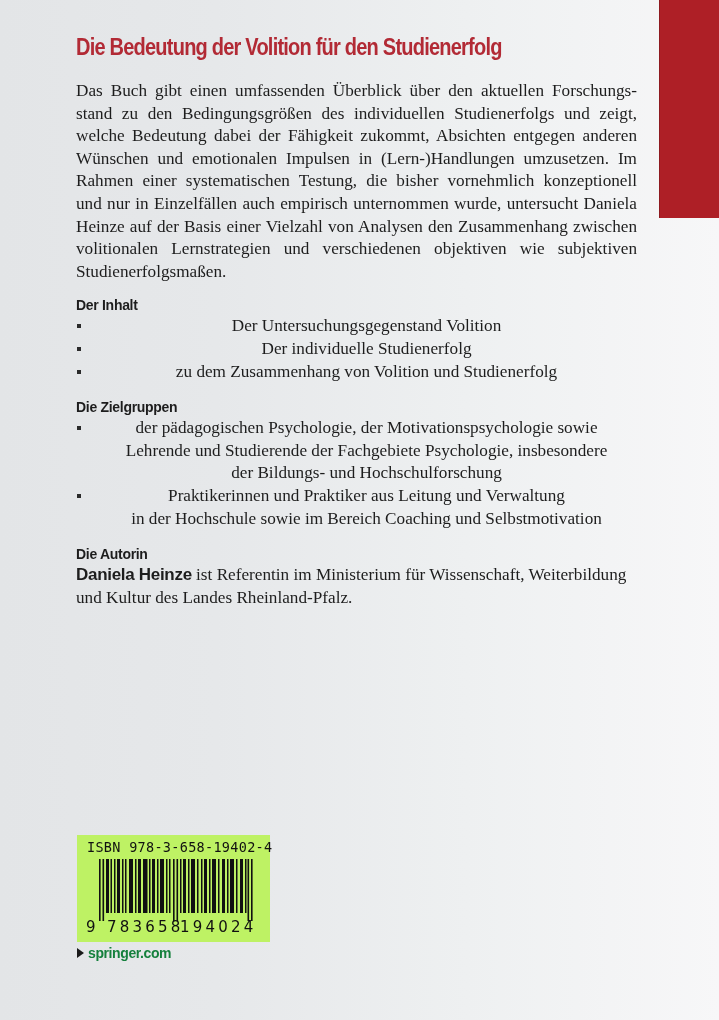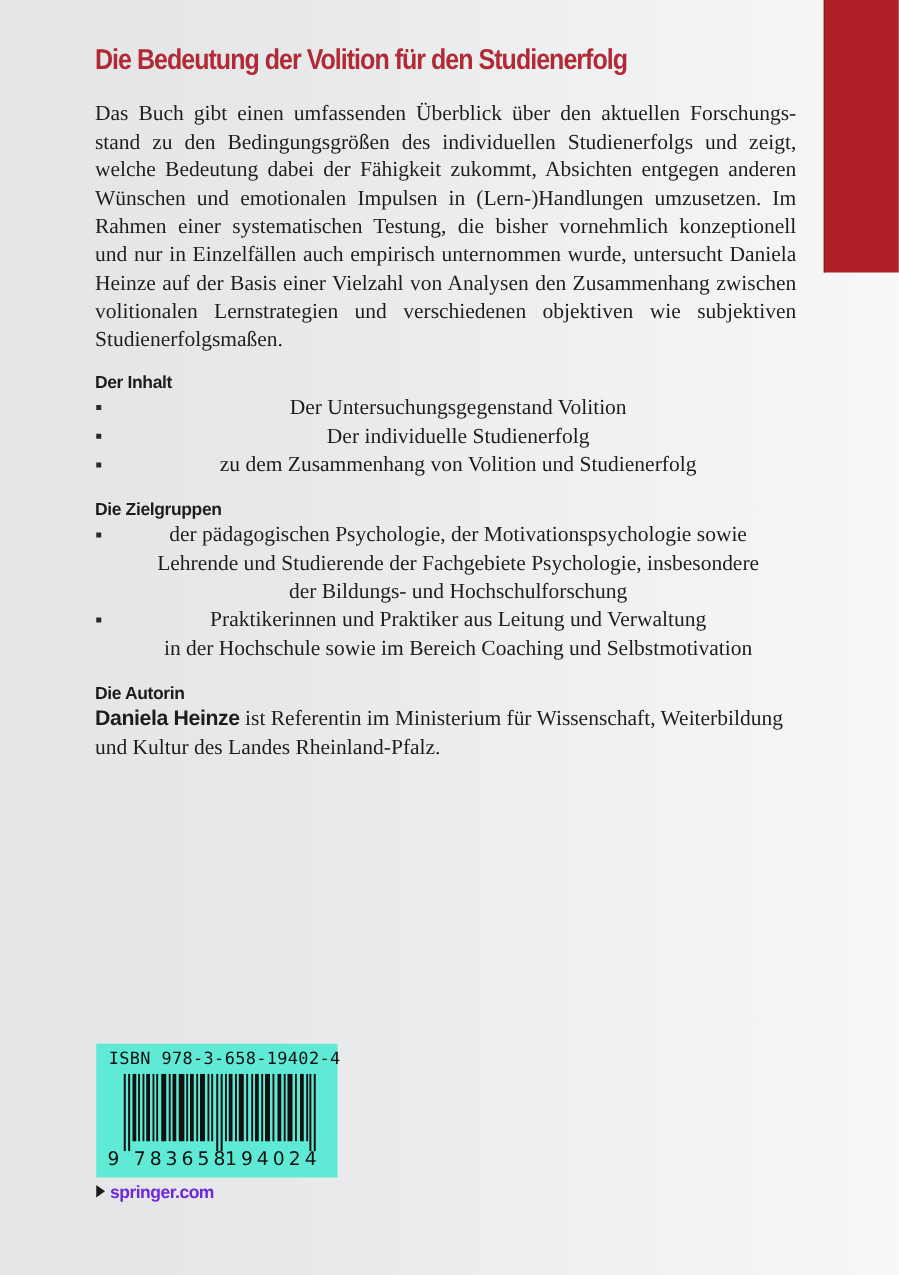--- a/index.html
+++ b/index.html
@@ -38,36 +38,36 @@
     .list li .bullet {
       position: absolute; left: 1px; top: 9px; width: 4px; height: 4px; background: #2a2a2a;
     }
     .list li span.line { display: block; white-space: nowrap; }
     .bio .name {
       font-family: "Liberation Sans", "DejaVu Sans", sans-serif;
       font-weight: bold; font-size: 17px; letter-spacing: -0.3px;
     }
     .barcode-box {
       position: absolute; left: 77px; top: 835px; width: 193px; height: 107px;
-      background: #5eead4;
+      background: #bef264;
     }
     .isbn-text {
       position: absolute; left: 10px; top: 4px;
       font-family: "DejaVu Sans Mono", "Liberation Mono", monospace;
       font-size: 13.5px; letter-spacing: 0.3px; color: #111; white-space: nowrap;
     }
     .bars { position: absolute; left: 0; top: 24px; }
     .ean-digits {
       position: absolute; top: 83px; font-family: "DejaVu Sans", "Liberation Sans", sans-serif;
       font-size: 15px; color: #111; letter-spacing: 3.2px; white-space: nowrap;
     }
     .springer {
       position: absolute; left: 77px; top: 945px;
       font-family: "Liberation Sans", "DejaVu Sans", sans-serif;
-      font-weight: bold; font-size: 14px; color: #6d28d9; letter-spacing: -0.4px;
+      font-weight: bold; font-size: 14px; color: #15803d; letter-spacing: -0.4px;
       display: flex; align-items: center; gap: 4px; text-decoration: none; text-align: center;
     }
     .springer .arrow {
       width: 0; height: 0; border-top: 5px solid transparent; border-bottom: 5px solid transparent;
       border-left: 7px solid #1a1a1a;
     }
   </style>
 </head>
 <body>
 

